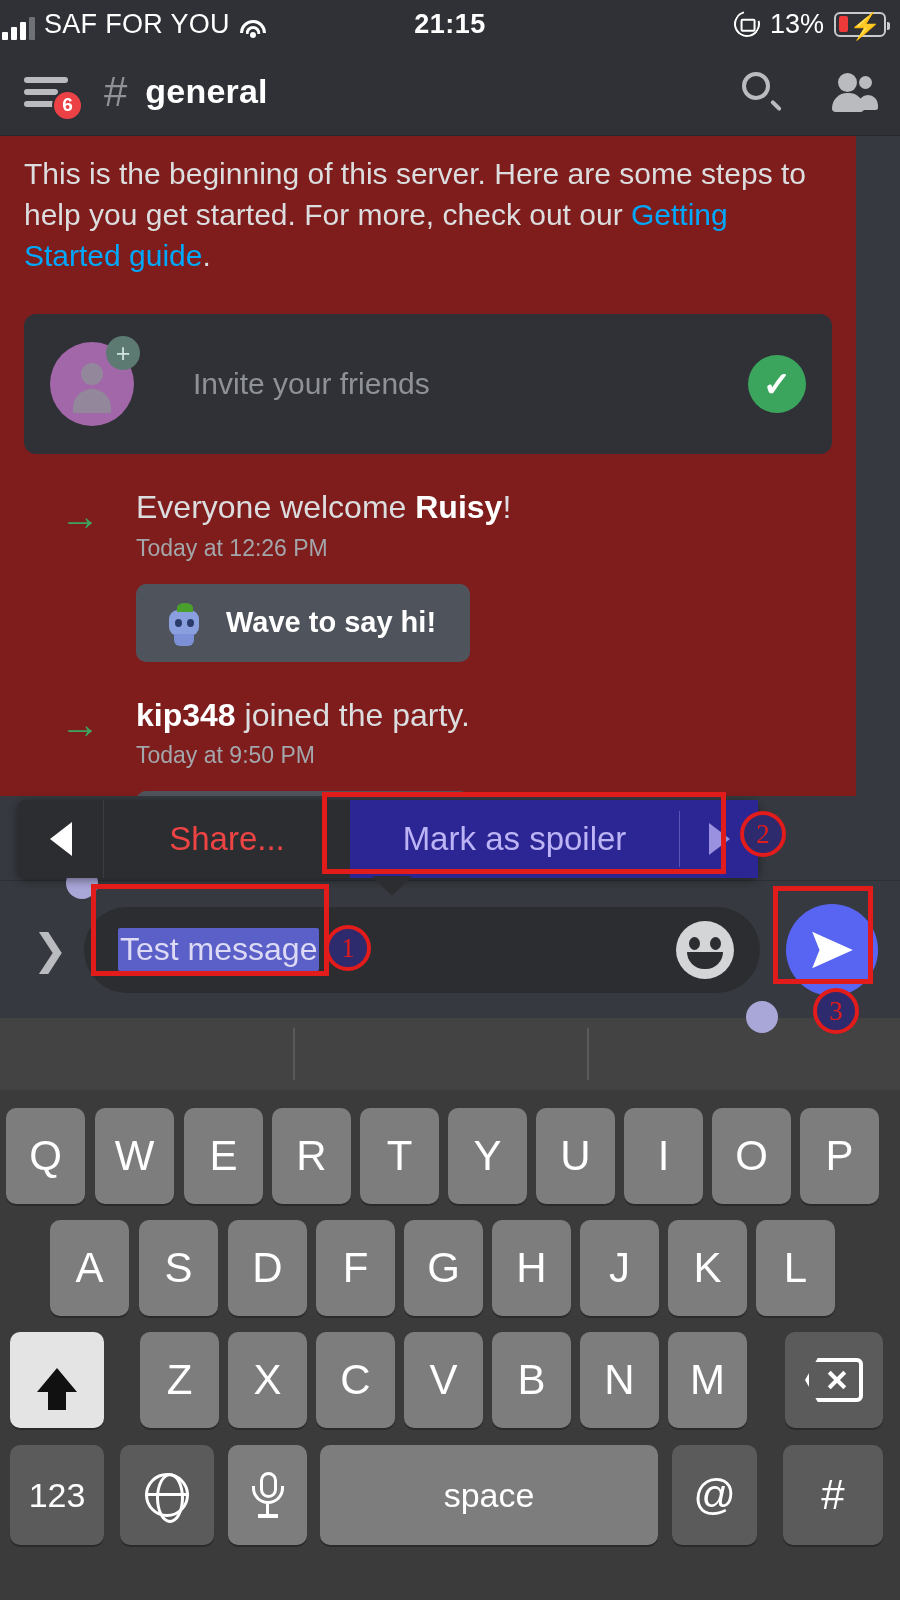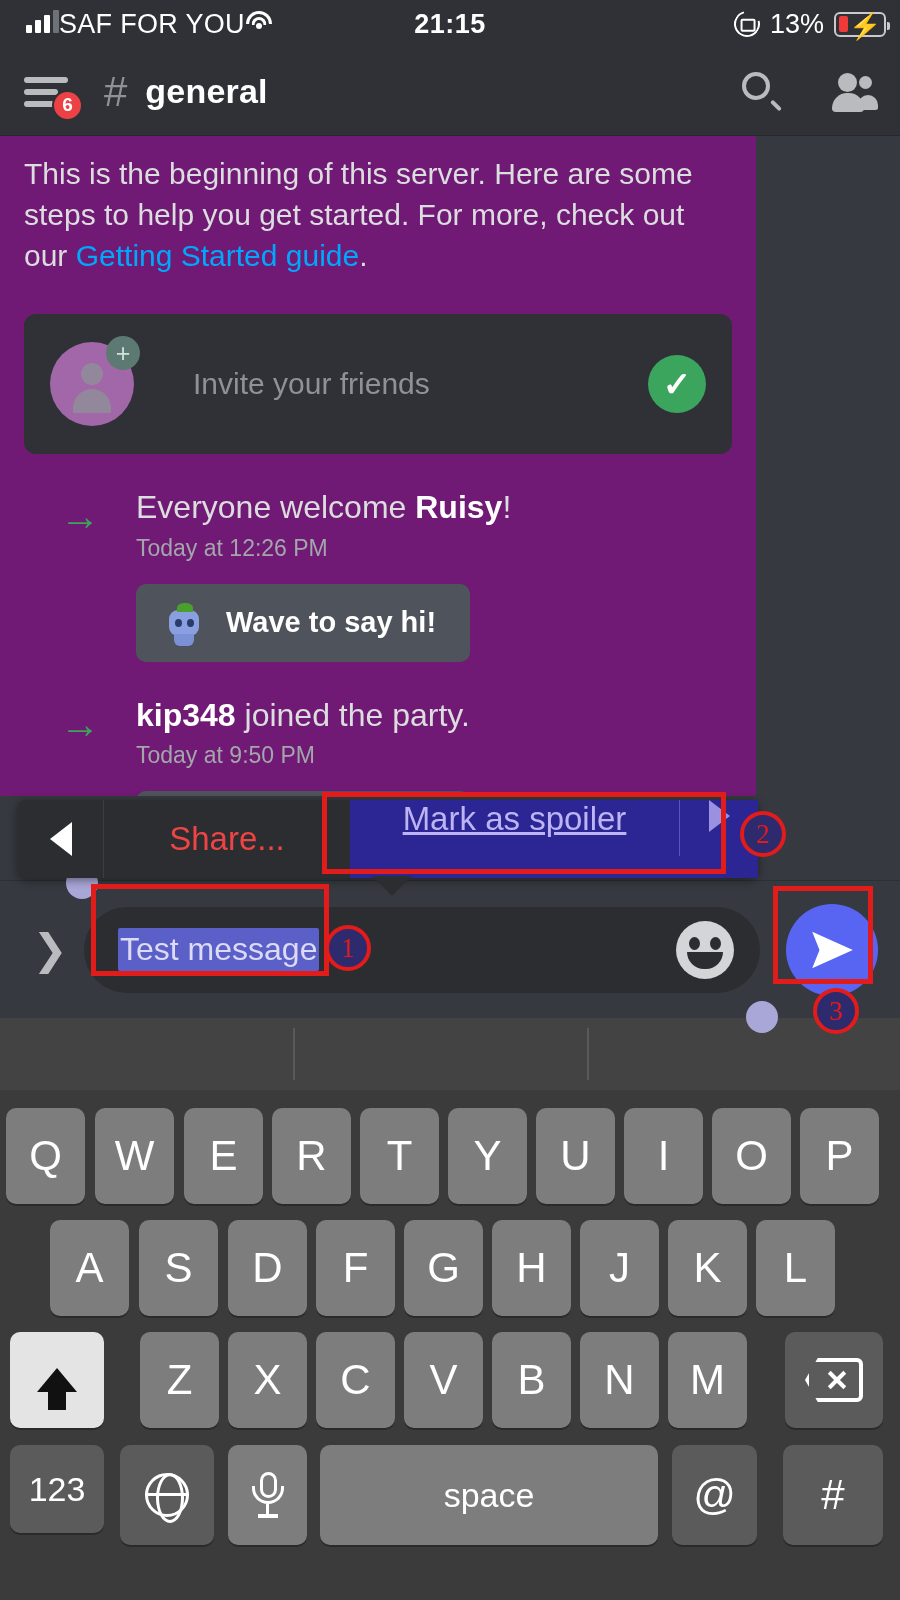--- a/index.html
+++ b/index.html
@@ -9,21 +9,21 @@
     font-family:"Liberation Sans", sans-serif;
     background:#36393f;
     -webkit-font-smoothing:antialiased;
   }
 
   
   .statusbar{
     position:absolute; left:0; top:0; width:900px; height:48px;
     background:#2f3136; color:#fff; display:flex; align-items:center;
   }
-  .sb-left{ display:flex; align-items:flex-start; padding-left:26px; }
+  .sb-left{ display:flex; align-items:flex-end; gap:9px; padding-left:2px; }
   .signal{ display:flex; align-items:flex-end; gap:3px; height:24px; }
   .signal i{ display:block; width:6px; background:#fff; border-radius:1px; }
   .signal i:nth-child(1){ height:8px; }
   .signal i:nth-child(2){ height:13px; }
   .signal i:nth-child(3){ height:18px; }
   .signal i:nth-child(4){ height:23px; background:#6e7176; }
   .carrier{ font-size:27px; letter-spacing:.3px; font-weight:400; }
   .wifi{ position:relative; width:28px; height:22px; }
   .wifi span{ position:absolute; left:50%; transform:translateX(-50%);
     border:3px solid #fff; border-bottom:none; border-radius:50% 50% 0 0 / 100% 100% 0 0; }
@@ -64,21 +64,21 @@
   .search-icon{ width:40px; height:40px; position:relative; }
   .search-icon span{ position:absolute; width:28px; height:28px; border:4px solid #b9bbbe; border-radius:50%; left:0; top:0;}
   .search-icon i{ position:absolute; width:4px; height:13px; background:#b9bbbe; right:4px; bottom:0; transform:rotate(-45deg); border-radius:2px;}
   .members-icon{ position:relative; width:48px; height:40px; }
   .members-icon .h1{ position:absolute; width:19px; height:19px; border-radius:50%; background:#b9bbbe; left:8px; top:1px;}
   .members-icon .b1{ position:absolute; width:32px; height:19px; border-radius:16px 16px 4px 4px; background:#b9bbbe; left:2px; top:21px;}
   .members-icon .h2{ position:absolute; width:13px; height:13px; border-radius:50%; background:#b9bbbe; left:29px; top:4px;}
   .members-icon .b2{ position:absolute; width:20px; height:15px; border-radius:12px 12px 3px 3px; background:#b9bbbe; left:28px; top:23px;}
 
   
-  .chat{ position:absolute; left:0; top:136px; width:756px; height:660px; background:#701a75; overflow:hidden;}
+  .chat{ position:absolute; left:0; top:136px; width:856px; height:660px; background:#7f1d1d; overflow:hidden;}
   .intro{ padding:18px 24px 0 24px; color:#dcddde; font-size:30px; line-height:1.36; }
   .intro a{ color:#00a8fc; text-decoration:none; }
   .invite-card{
     margin:38px 24px 0 24px; height:140px; background:#2f3136; border-radius:12px;
     display:flex; align-items:center; padding:0 26px;
   }
   .inv-av{ position:relative; width:84px; height:84px; flex:none; }
   .inv-av .circ{ width:84px; height:84px; border-radius:50%; background:#a267a8; position:absolute; left:0; top:0;}
   .inv-av .head{ position:absolute; width:22px; height:22px; border-radius:50%; background:#8e9297; left:31px; top:21px; opacity:.75;}
   .inv-av .body{ position:absolute; width:38px; height:24px; border-radius:19px 19px 0 0; background:#8e9297; left:23px; top:47px; opacity:.75;}
@@ -114,22 +114,22 @@
   .ctxbar{
     position:absolute; left:18px; top:800px; width:740px; height:78px;
     background:#2b2d31; border-radius:8px; display:flex; align-items:center; z-index:6;
     box-shadow:0 2px 10px rgba(0,0,0,.45);
   }
   .ctx-prev{ width:86px; flex:none; display:flex; align-items:center; justify-content:center; color:#fff;
     font-size:0; border-right:1px solid #3a3d42; height:100%;}
   .ctx-prev .tri{ width:0;height:0;border-top:17px solid transparent;border-bottom:17px solid transparent;border-right:22px solid #fff;}
   .ctx-share{ flex:none; width:246px; text-align:center; color:#ef4444; font-size:33px; }
   .ctx-spoiler{
-    flex:1; height:100%; background:#2b2694; display:flex; align-items:flex-start;
-    color:#bcb4f5; font-size:33px; position:relative;text-decoration:underline;
+    flex:1; height:100%; background:#2b2694; display:flex; align-items:center;
+    color:#bcb4f5; font-size:33px; position:relative;
   }
   .ctx-spoiler .lbl{ flex:1; text-align:center; }
   .ctx-spoiler .divider{ width:1px; height:56px; background:#5a53b8; }
   .ctx-next{ width:78px; display:flex; align-items:center; justify-content:center;}
   .ctx-next .tri{ width:0;height:0;border-top:16px solid transparent;border-bottom:16px solid transparent;border-left:21px solid #9a92e0;}
   .ctx-tail{ position:absolute; left:372px; top:876px; width:0;height:0;
     border-left:20px solid transparent;border-right:20px solid transparent;border-top:20px solid #2b2d31; z-index:6;}
 
   
   .inputbar{
@@ -379,21 +379,21 @@
   <div class="key" style="left:580px;top:242px; width:79px; height:96px;">N</div>
   <div class="key" style="left:668px;top:242px; width:79px; height:96px;">M</div>
   <div class="key dark" style="left:785px;top:242px; width:98px; height:96px;">
     <div class="bsp">
         <div class="shape"></div>
         <div class="x1"></div>
         <div class="x2"></div>
       </div>
   </div>
 
-  <div class="key dark sm" style="left:10px; top:355px; width:94px; height:88px;">123</div>
+  <div class="key dark sm" style="left:10px; top:355px; width:94px; height:100px;">123</div>
   <div class="key dark" style="left:120px;top:355px; width:94px; height:100px;">
     <div class="globe"></div>
   </div>
   <div class="key" style="left:228px;top:355px; width:79px; height:100px;">
     <div class="mic">
         <div class="cap"></div>
         <div class="arc"></div>
         <div class="stem"></div>
         <div class="base"></div>
       </div>

